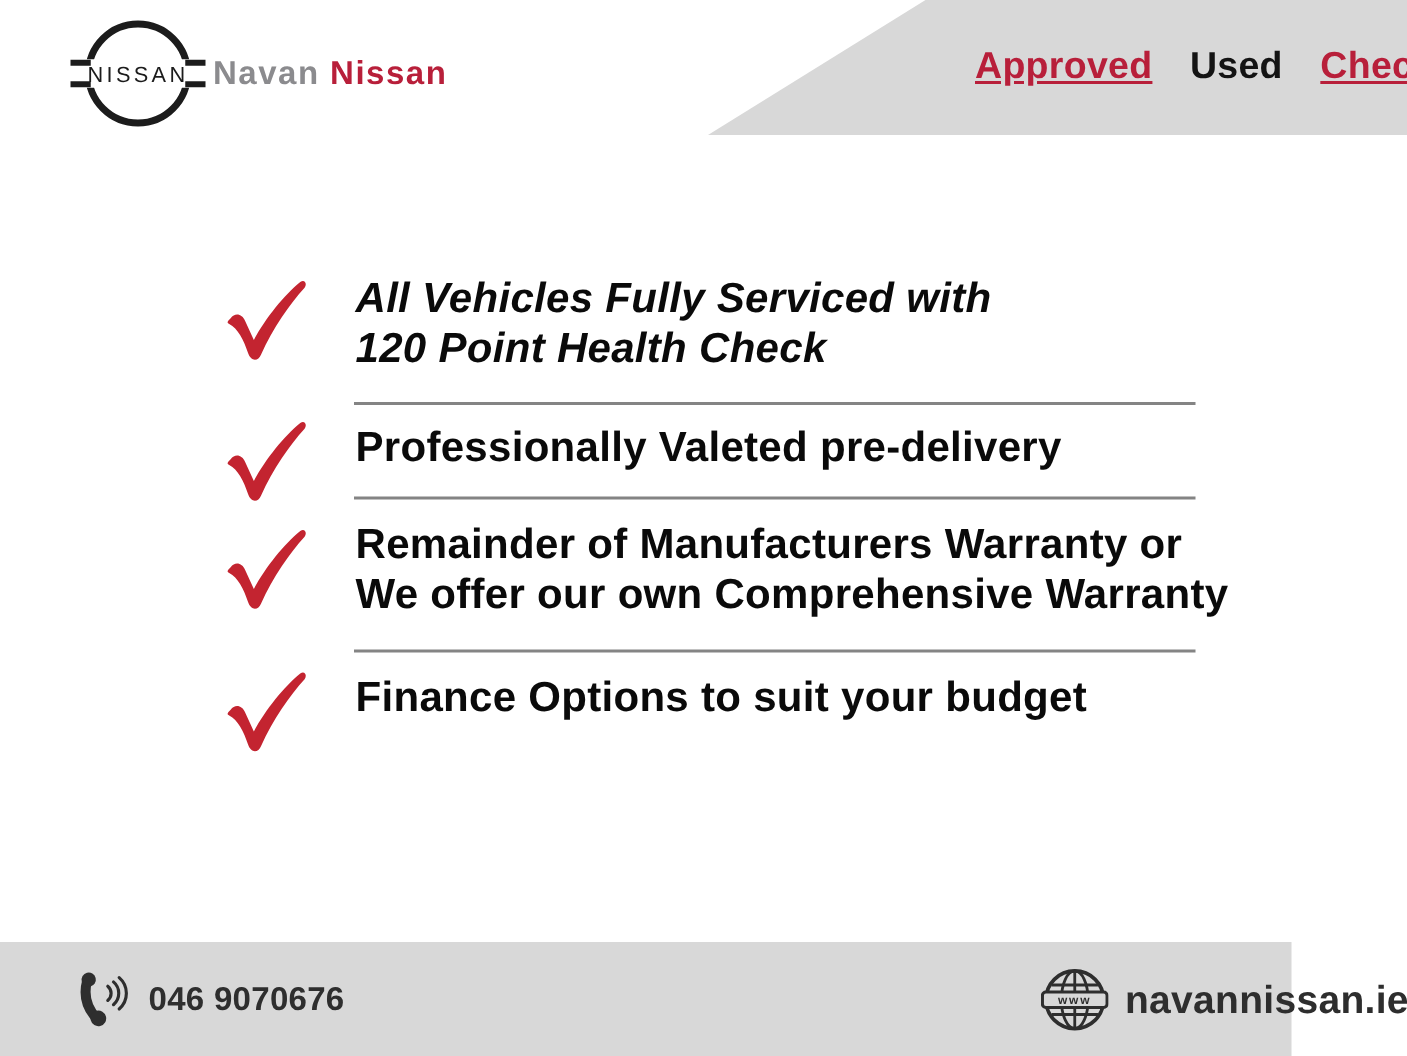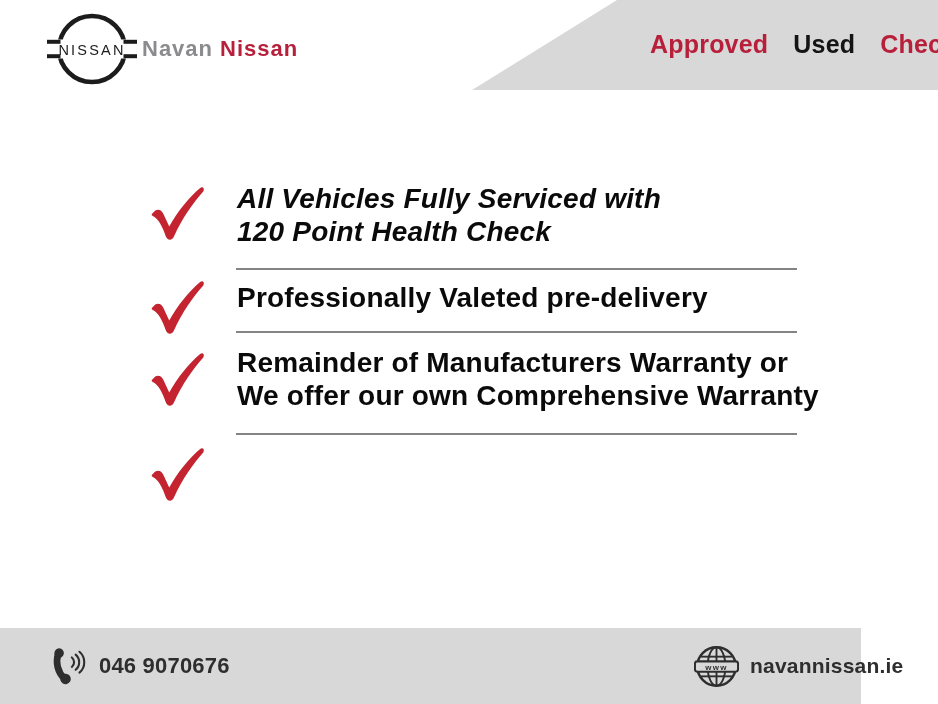--- a/index.html
+++ b/index.html
@@ -23,21 +23,21 @@
   .dealer-name{
     position:absolute;left:142px;top:38px;font-size:22px;font-weight:bold;
     letter-spacing:1px;line-height:22px;white-space:nowrap;text-align:right;
   }
   .dealer-name .part1{color:var(--dealer-gray);}
   .dealer-name .part2{color:var(--brand-red);margin-left:7px;}
   .banner-text{
     position:absolute;left:650px;top:31px;font-size:25px;font-weight:bold;
     line-height:26px;white-space:nowrap;letter-spacing:.2px;
   }
-  .banner-text .w1,.banner-text .w3{color:var(--brand-red);}
+  .banner-text .w1,.banner-text .w3{color:var(--brand-red);text-decoration:underline;}
   .banner-text .w2{color:#141414;margin:0 25px;}
   
   .check-icon{position:absolute;left:147px;width:58px;height:58px;}
   .item-text{
     position:absolute;left:237px;font-size:28px;font-weight:bold;color:var(--text-black);
     line-height:33px;white-space:nowrap;letter-spacing:.2px;
   }
   .divider{position:absolute;left:236px;width:561px;height:1.5px;background:var(--divider-gray);opacity:.85;}
   .ck1{top:186px;} .tx1{top:182px;font-style:italic;}
   .dv1{top:268px;}
@@ -49,21 +49,21 @@
   
   .footer{
     position:absolute;left:0;top:628px;width:861px;height:76px;background:var(--banner-gray);
   }
   .footer-group{position:absolute;top:0;height:76px;display:flex;align-items:center;gap:11px;}
   .phone-group{left:50px;}
   .web-group{left:694px;}
   .footer-label{
     font-size:22px;font-weight:bold;color:var(--footer-text);letter-spacing:.2px;white-space:nowrap;
   }
-  .web-group .footer-label{font-size:21px;}
+  .web-group .footer-label{font-size:26px;}
 </style>
 </head>
 <body>
 
 <div class="page">
 
   <svg class="banner-shape" viewBox="0 0 938 90" aria-hidden="true">
     <polygon points="617,0 938,0 938,90 472,90" fill="var(--banner-gray)"></polygon>
   </svg>
 
@@ -111,20 +111,21 @@
   <div class="item-text tx3">
     <div>Remainder of Manufacturers Warranty or</div>
     <div>We offer our own Comprehensive Warranty</div>
   </div>
   <div class="divider dv3"></div>
 
   <svg class="check-icon ck4" viewBox="0 0 60 60">
     <path fill="var(--check-red)" d="M7,27 C10,23 15,24 17,29 L23,42 C31,27 44,11 55,2 C58,0 60,3 58,6 C48,17 36,34 28,52 C26,57 21,57 19,51 C16,42 12,34 6,31 C4,30 5,29 7,27 Z"></path>
   </svg>
   <div class="item-text tx4">
+    <div>Finance Options to suit your budget</div>
   </div>
 
   <div class="footer">
 
     <div class="footer-group phone-group">
       <svg width="38" height="40" viewBox="0 0 40 40">
         <g transform="rotate(-14 13 20)">
           <path d="M12,6 Q4,20 12,34" fill="none" stroke="var(--footer-text)" stroke-width="7" stroke-linecap="round"></path>
           <circle cx="13" cy="6" r="5" fill="var(--footer-text)"></circle>
           <circle cx="13" cy="34" r="5.5" fill="var(--footer-text)"></circle>

